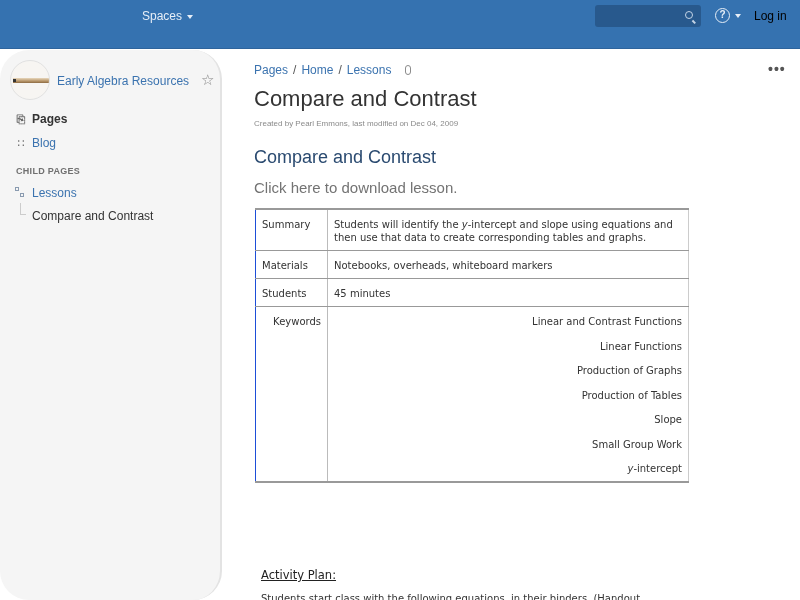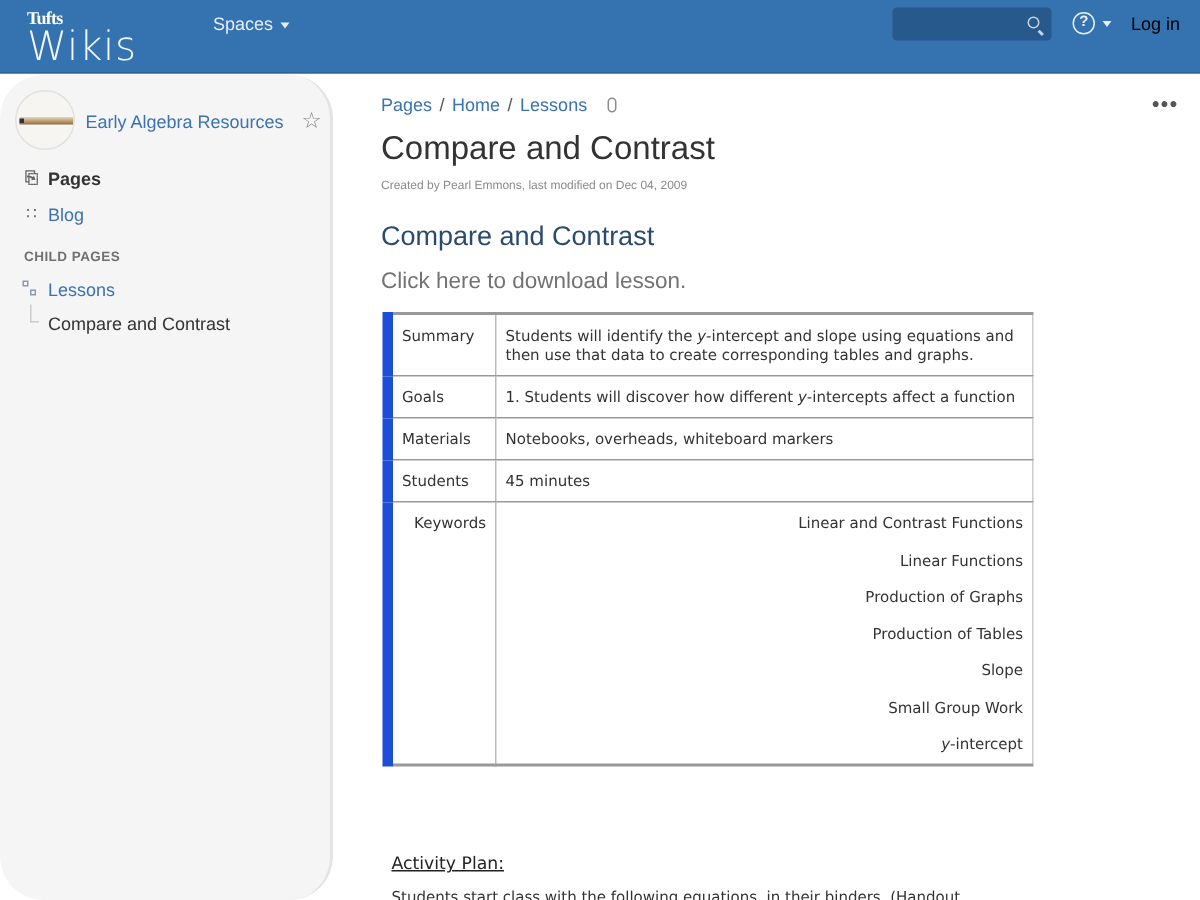--- a/index.html
+++ b/index.html
@@ -45,38 +45,34 @@
   .breadcrumb .sep { color: #555; margin: 0 5px; }
   .clip-icon { display: inline-block; width: 6px; height: 10px; border: 1.5px solid #8c8c8c; border-radius: 3px; margin-left: 14px; }
   .more-icon { position: absolute; left: 514px; top: 11px; font-size: 14px; color: #555; letter-spacing: 1px; cursor: pointer; font-weight: bold; }
   .page-title { position: absolute; left: 0; top: 36px; font-size: 22px; color: #333; font-weight: normal; white-space: nowrap; }
   .byline { position: absolute; left: 0; top: 69px; font-size: 8px; color: #8a8a8a; white-space: nowrap; }
   .h1 { position: absolute; left: 0; top: 97px; font-size: 18px; color: #2a4a70; white-space: nowrap; }
   .download { position: absolute; left: 0; top: 129px; font-size: 15px; color: #737373; white-space: nowrap; cursor: pointer; }
 
   .lesson-table { position: absolute; left: 1px; top: 158px; width: 434px; border-collapse: collapse; font-family: "DejaVu Sans", sans-serif; font-size: 10px; color: #333; border-top: 2px solid #999; border-bottom: 2px solid #999; }
   .lesson-table td { border-bottom: 1px solid #999; vertical-align: top; padding: 8px 6px 6px 6px; line-height: 13px; }
-  .lesson-table td.lab { width: 72px; border-right: 1px solid #bbb; border-left: 7px solid #1d4ed8; margin-top: 38px; }
+  .lesson-table td.lab { width: 72px; border-right: 1px solid #bbb; border-left: 1px solid #1d4ed8; margin-top: 38px; }
   .lesson-table td.val { border-right: 1px solid #ccc; }
   .lesson-table tr:last-child td { border-bottom: none; text-align: right; }
   .kw { display: block; margin-bottom: 11.5px; }
   .kw:last-child { margin-bottom: 0; }
   .ital { font-style: italic; }
 
   .activity { position: absolute; left: 7px; top: 518px; font-family: "DejaVu Sans", sans-serif; font-size: 11.5px; text-decoration: underline; color: #222; white-space: nowrap; }
   .activity-text { position: absolute; left: 7px; top: 543px; font-family: "DejaVu Sans", sans-serif; font-size: 10px; color: #333; white-space: nowrap; }
 </style>
 </head>
 <body>
 
 <div class="header">
-  <div class="logo">
-    <div class="logo-top">Tufts</div>
-    <div class="logo-main">Wikis</div>
-  </div>
   <div class="spaces">
     <span>Spaces</span><span class="caret"></span>
   </div>
   <div class="search">
     <span class="search-icon"></span>
   </div>
   <div class="help">
     <span class="help-icon">?</span>
       <span class="caret"></span>
   </div>
@@ -129,24 +125,20 @@
   <div class="h1">Compare and Contrast</div>
   <a class="download">Click here to download lesson.</a>
 
   <table class="lesson-table">
     <tbody>
         <tr>
       <td class="lab">Summary</td>
       <td class="val">Students will identify the <span class="ital">y</span>-intercept and slope using equations and then use that data to create corresponding tables and graphs.</td>
     </tr>
     <tr>
-      <td class="lab">Goals</td>
-      <td class="val">1. Students will discover how different <span class="ital">y</span>-intercepts affect a function</td>
-    </tr>
-    <tr>
       <td class="lab">Materials</td>
       <td class="val">Notebooks, overheads, whiteboard markers</td>
     </tr>
     <tr>
       <td class="lab">Students</td>
       <td class="val">45 minutes</td>
     </tr>
     <tr>
       <td class="lab">Keywords</td>
       <td class="val">

